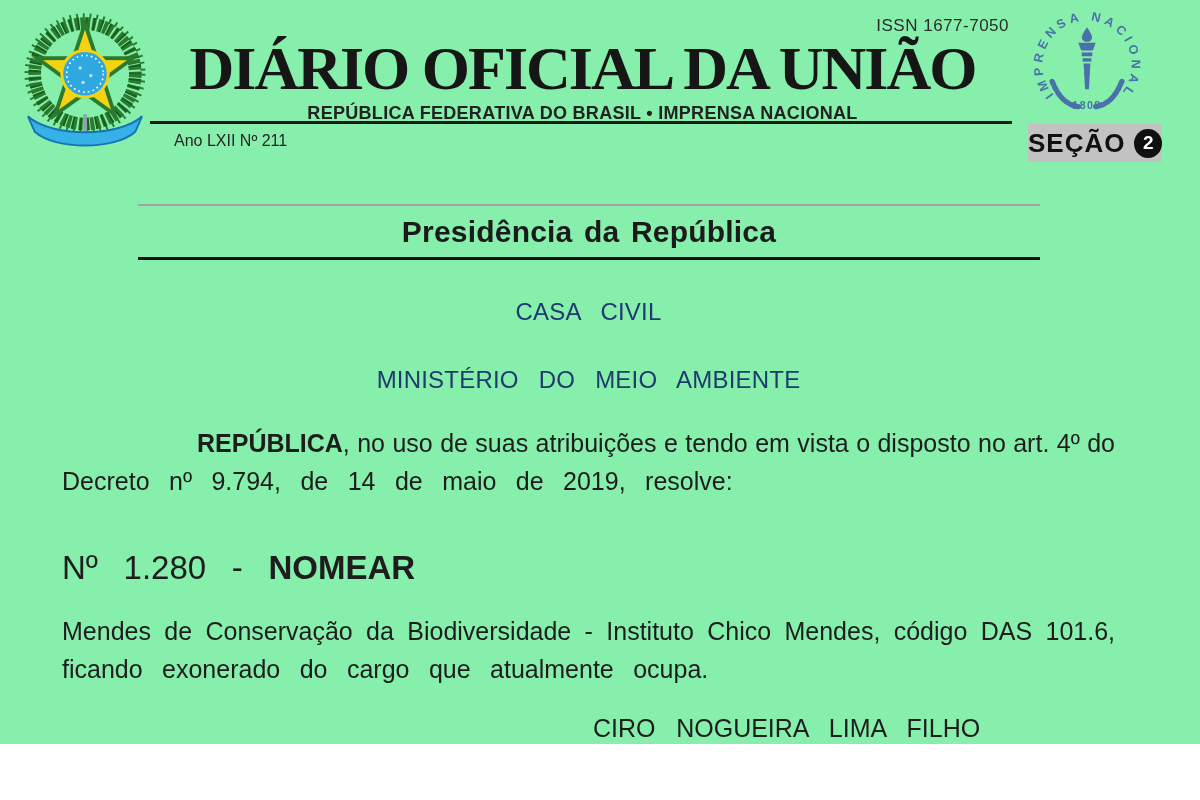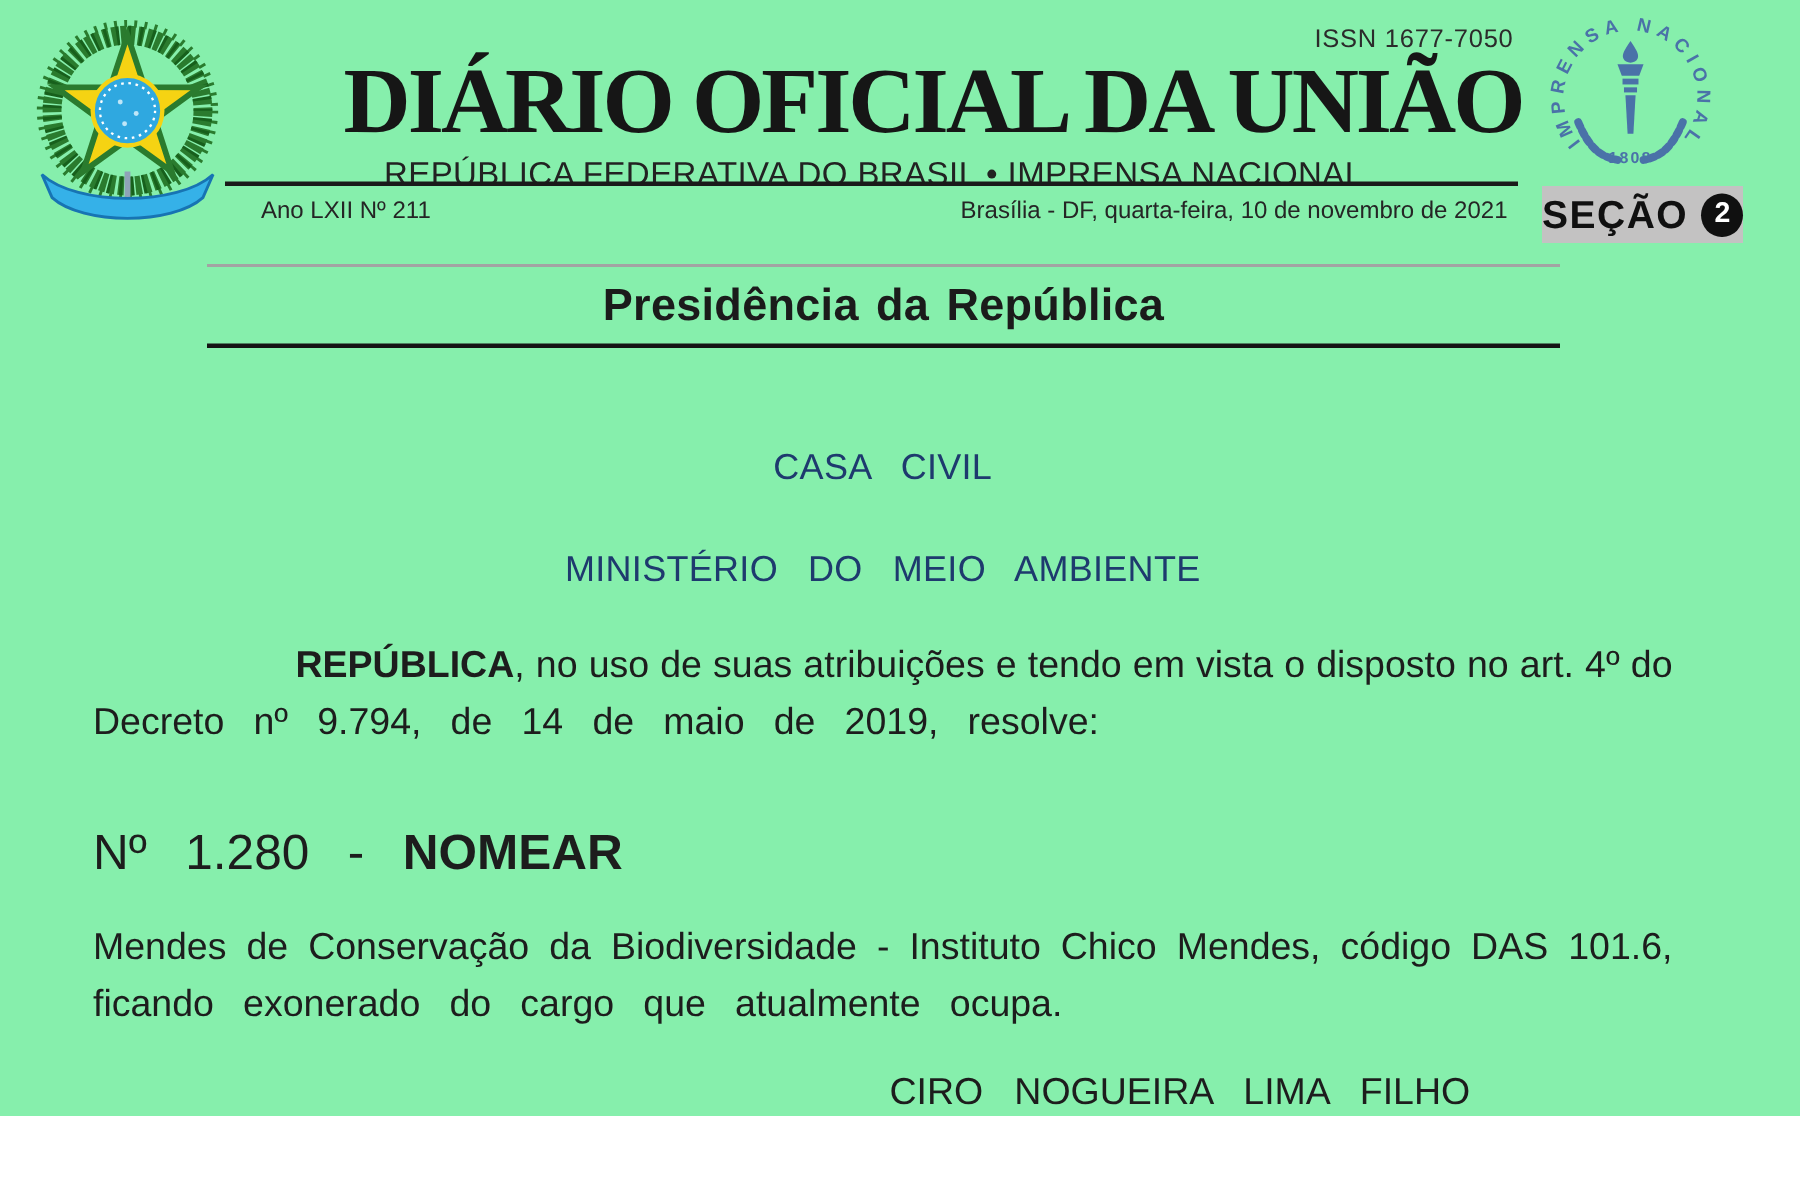--- a/index.html
+++ b/index.html
@@ -3,35 +3,35 @@
 <meta charset="utf-8">
 <style>
   html,body{margin:0;padding:0;background:#ffffff;}
   body{width:1200px;height:800px;font-family:"Liberation Sans",sans-serif;color:#1d1d1d;}
   .page{position:relative;width:1200px;height:744px;background:#86efac;overflow:hidden;}
 
   
   .arms{position:absolute;left:22px;top:8px;}
   .header-main{position:absolute;left:150px;top:16px;width:865px;}
   .issn{text-align:right;font-size:17px;letter-spacing:.5px;color:#2b2b2b;padding-right:6px;}
-  .title{text-align:right;font-family:"Liberation Serif",serif;font-weight:bold;
+  .title{text-align:center;font-family:"Liberation Serif",serif;font-weight:bold;
          font-size:62px;line-height:1.02;letter-spacing:-2px;white-space:nowrap;color:#161616;margin-top:1px;}
-  .subtitle{text-align:center;font-size:22px;letter-spacing:.3px;color:#222;margin-top:3px;}
+  .subtitle{text-align:center;font-size:18px;letter-spacing:.3px;color:#222;margin-top:3px;font-weight:bold;}
   .hrule{position:absolute;left:150px;top:121px;width:862px;height:3px;background:#1a1a1a;}
   .meta{position:absolute;left:174px;top:132px;width:831px;display:flex;justify-content:space-between;
         font-size:16px;color:#252525;}
   .seal{position:absolute;left:1028px;top:6px;}
   .badge{position:absolute;left:1012px;top:124px;width:134px;height:38px;background:#c3c2c2;
          display:flex;align-items:center;justify-content:center;gap:9px;margin-left:16px;}
   .badge-label{font-size:26px;font-weight:bold;letter-spacing:1px;color:#101010;}
   .badge-circle{width:29px;height:29px;border-radius:50%;background:#101010;color:#fff;
                 font-size:19px;font-weight:bold;display:flex;align-items:center;justify-content:center;}
 
   
-  .sect{position:absolute;left:138px;top:176px;width:902px;}
+  .sect{position:absolute;left:138px;top:204px;width:902px;}
   .rule-top{height:2px;background:#a3a3a3;}
   .sect-title{margin:9px 0 8px;text-align:center;font-size:30px;font-weight:bold;color:#1b1b1b;
               letter-spacing:.2px;word-spacing:.1em;}
   .rule-bottom{height:3px;background:#141414;}
 
   
   .content{position:absolute;left:62px;top:0;width:1053px;height:800px;}
   .org{position:absolute;width:100%;text-align:center;font-weight:normal;color:#1e3a6e;
        font-size:24px;word-spacing:.55em;letter-spacing:.2px;}
   #org1{top:298px;}
@@ -68,21 +68,20 @@
   </svg>
 
   <div class="header-main">
     <div class="issn">ISSN 1677-7050</div>
     <div class="title">DIÁRIO OFICIAL DA UNIÃO</div>
     <div class="subtitle">REPÚBLICA FEDERATIVA DO BRASIL • IMPRENSA NACIONAL</div>
   </div>
   <div class="hrule"></div>
   <div class="meta">
     <span>Ano LXII Nº 211</span>
-    <span>Brasília - DF, quarta-feira, 10 de novembro de 2021</span>
   </div>
 
   <svg class="seal" width="118" height="118" viewBox="0 0 122 122" aria-hidden="true">
     <defs>
       <path id="sealRing" d="M31.4,96.2 A46,46 0 1 1 90.6,96.2" fill="none"></path>
     </defs>
     <text font-family="Liberation Sans, sans-serif" font-size="13" font-weight="bold" letter-spacing="4.2" fill="#4a72a8">
       <textPath href="#sealRing" startOffset="50%" text-anchor="middle">IMPRENSA NACIONAL</textPath>
     </text>
     <g fill="#4a72a8">

